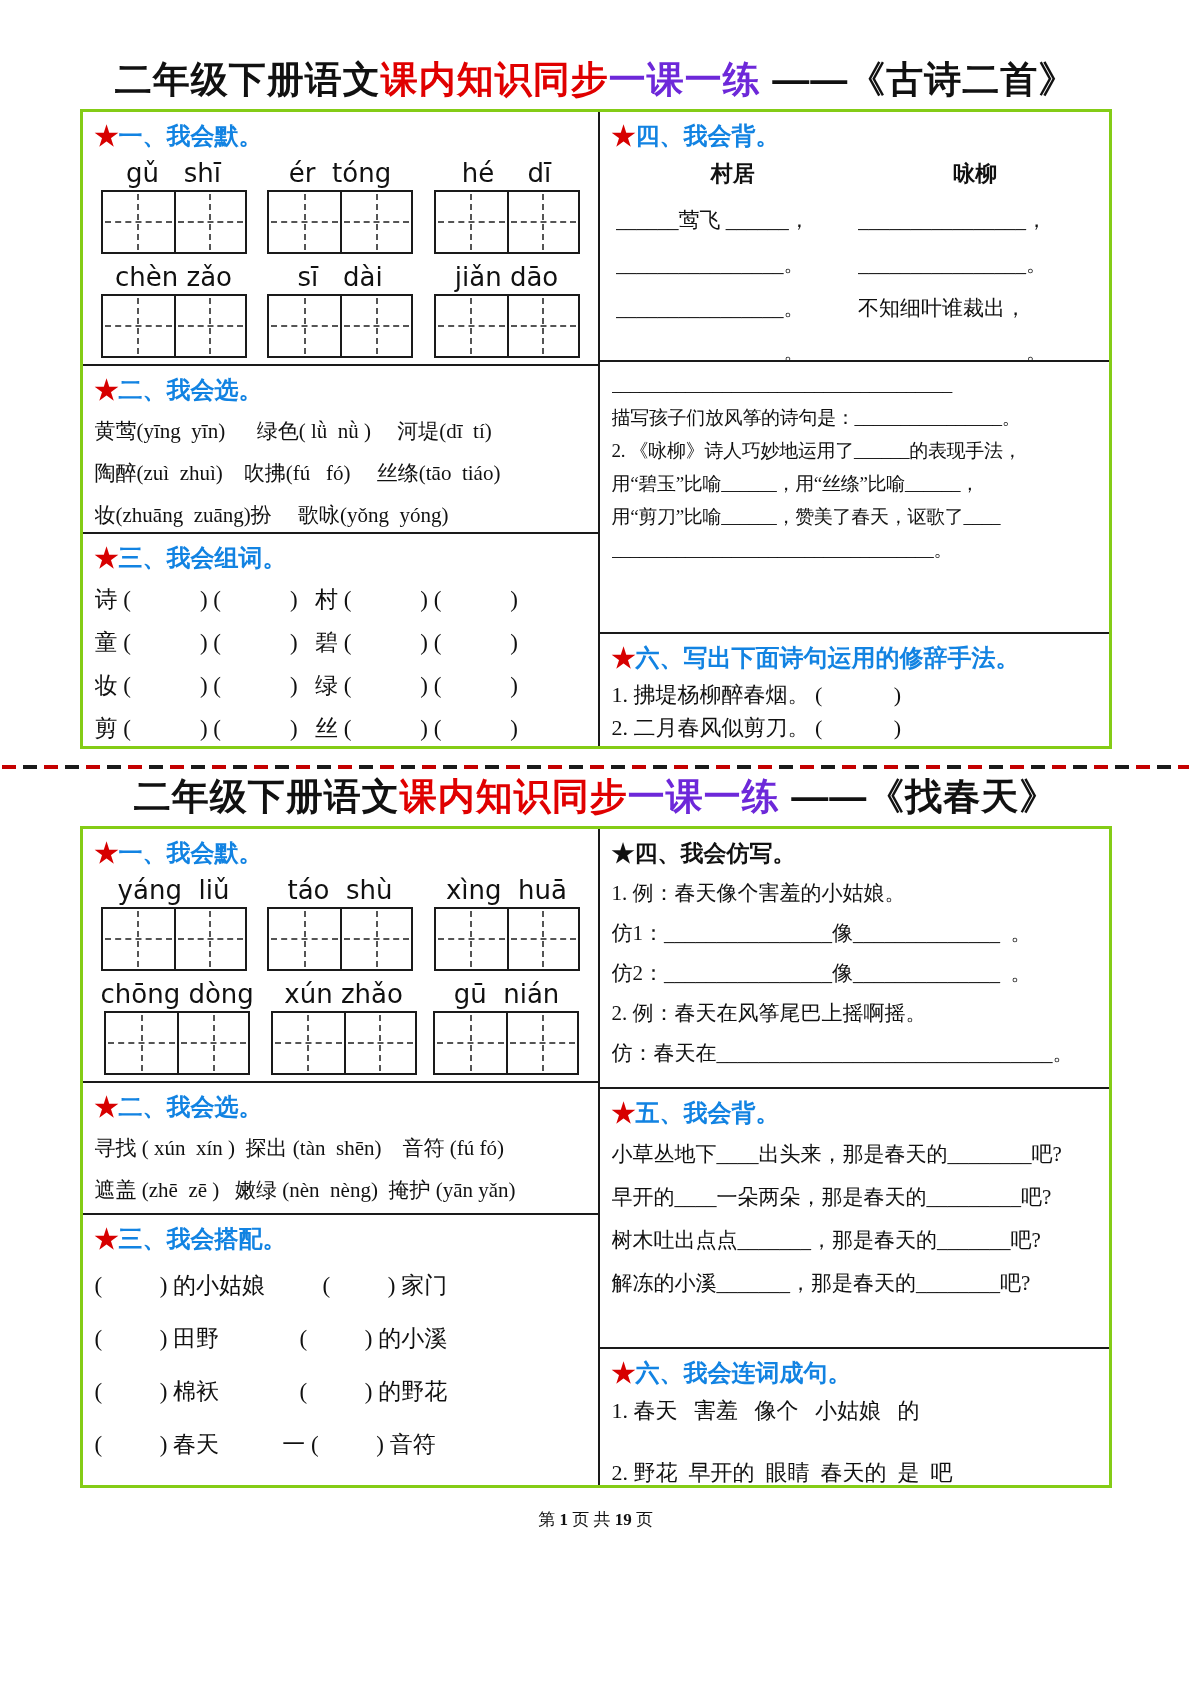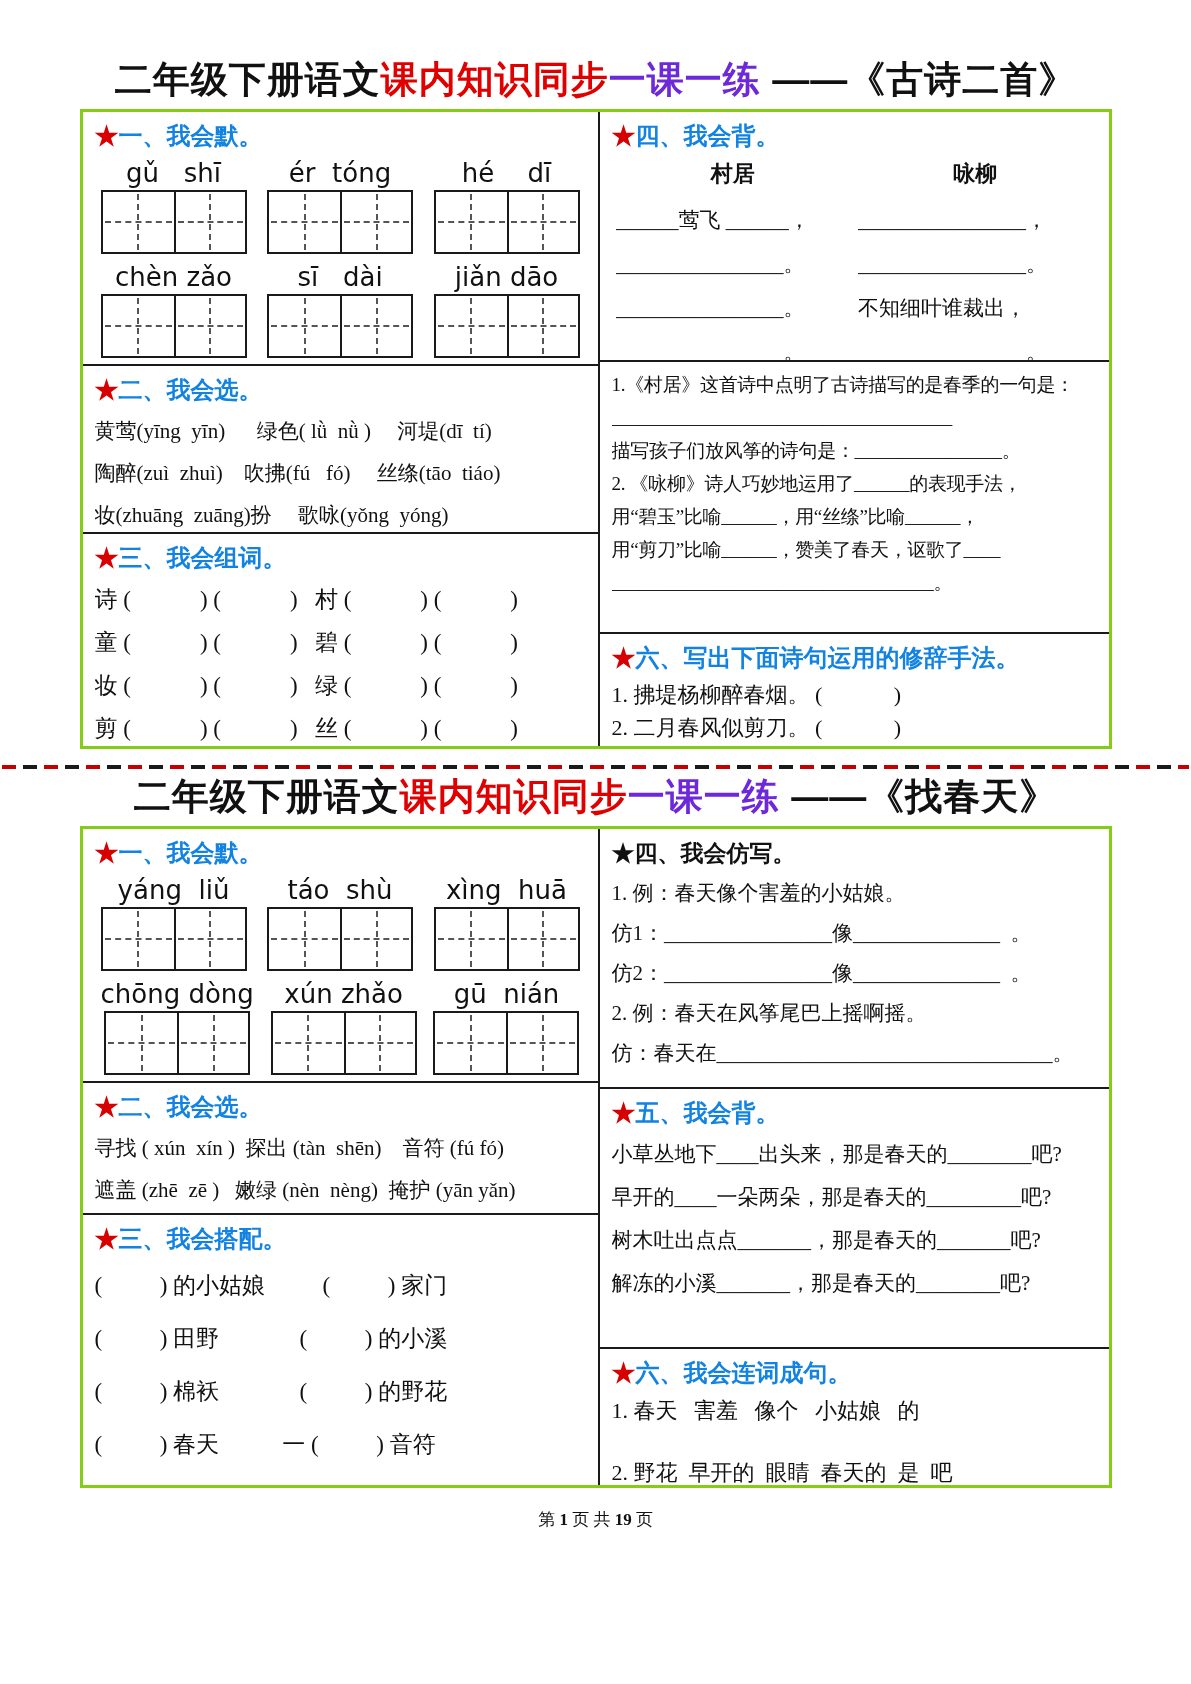--- a/index.html
+++ b/index.html
@@ -184,21 +184,20 @@
             <div class="poem-t">咏柳</div>
             <div class="line">________________，</div>
             <div class="line">________________。</div>
             <div class="line">不知细叶谁裁出，</div>
             <div class="line">________________。</div>
           </div>
         </div>
       </div>
 
       <div class="sec s15 fill">
-        <div class="line">1.《村居》这首诗中点明了古诗描写的是春季的一句是：</div>
         <div class="line">_____________________________________</div>
         <div class="line">描写孩子们放风筝的诗句是：________________。</div>
         <div class="line">2. 《咏柳》诗人巧妙地运用了______的表现手法，</div>
         <div class="line">用“碧玉”比喻______，用“丝绦”比喻______，</div>
         <div class="line">用“剪刀”比喻______，赞美了春天，讴歌了____</div>
         <div class="line">___________________________________。</div>
       </div>
 
       <div class="sec last rhet">
         <div class="sec-h"><span class="star">★</span><span class="txt">六、写出下面诗句运用的修辞手法。</span></div>

